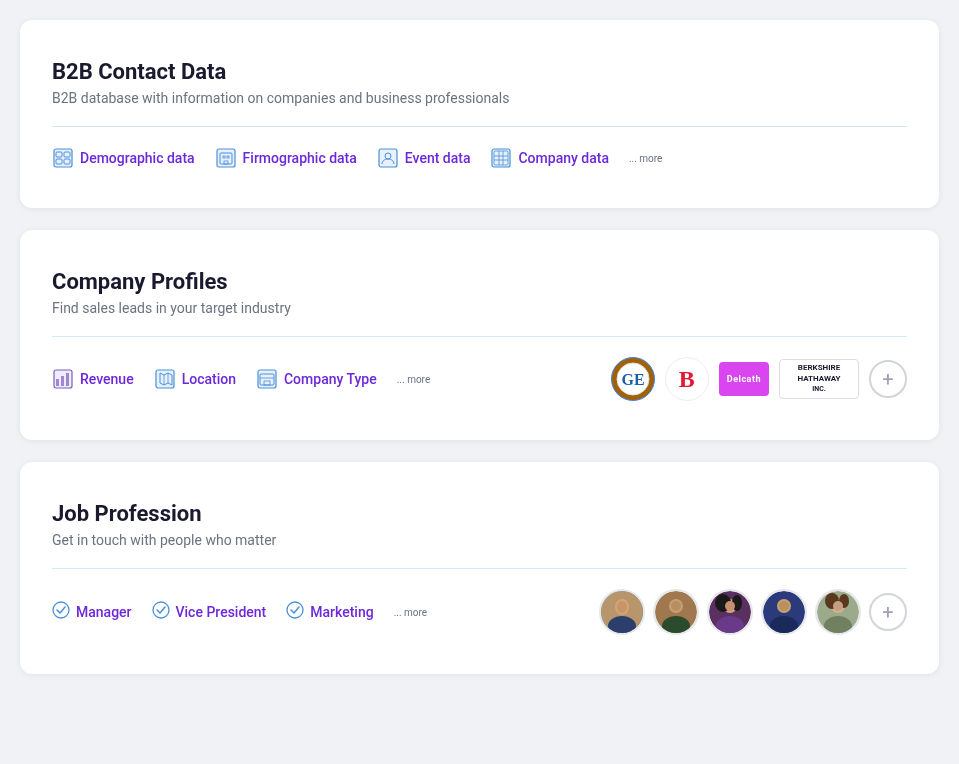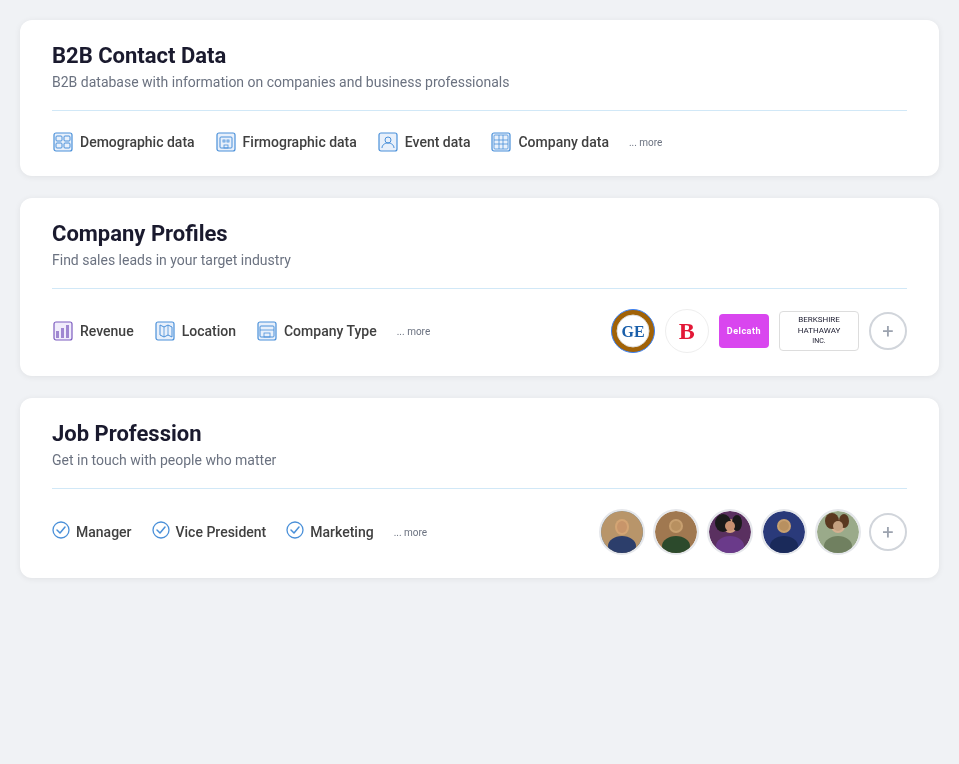--- a/index.html
+++ b/index.html
@@ -6,21 +6,21 @@
     body {
       background: #f0f2f5;
       font-family: -apple-system, BlinkMacSystemFont, 'Segoe UI', Roboto, sans-serif;
       padding: 20px;
       width: 959px;
       min-height: 764px;
     }
     .card {
       background: #fff;
       border-radius: 12px;
-      padding: 23px 32px;
+      padding: 39px 32px;
       margin-bottom: 22px;
       box-shadow: 0 1px 6px rgba(0,0,0,0.07);
     }
     .card-title {
       font-size: 22px;
       font-weight: 700;
       color: #1a1a2e;
       margin-bottom: 6px;
     }
     .card-subtitle {
@@ -36,21 +36,21 @@
     .tags-row {
       display: flex;
       align-items: center;
       gap: 20px;
       flex-wrap: wrap;
     }
     .tag-item {
       display: flex;
       align-items: center;
       gap: 6px;
-      color: #404040;
+      color: #6d28d9;
       font-size: 14px;
       font-weight: 500;
       cursor: pointer;
     }
     .tag-icon {
       width: 22px;
       height: 22px;
       display: flex;
       align-items: center;
       justify-content: center;
@@ -249,21 +249,21 @@
 
       <div class="logo-circle" style="background:#fff; border:1px solid #eee;">
         <span style="font-size:24px; font-weight:900; color:#e31837; font-family:serif;">B</span>
       </div>
 
       <div style="background:#d946ef; color:#fff; font-size:9px; font-weight:700; padding:4px 8px; border-radius:4px; letter-spacing:0.5px; white-space:nowrap; display:flex; align-items:center; height:34px;">
         <span>Delcath</span>
       </div>
 
       <div style="background:#fff; border:1px solid #ddd; border-radius:4px; padding:4px 6px; display:flex; align-items:center; justify-content:center; height:40px; min-width:80px; text-align:center;">
-        <span style="font-size:8px; font-weight:400; color:#1a1a2e; line-height:1.3; text-align:center;">BERKSHIRE<br>HATHAWAY<br><span style="font-size:7px;">INC.</span></span>
+        <span style="font-size:8px; font-weight:700; color:#1a1a2e; line-height:1.3; text-align:center;">BERKSHIRE<br>HATHAWAY<br><span style="font-size:7px;">INC.</span></span>
       </div>
 
       <div class="plus-circle">+</div>
     </div>
   </div>
 </div>
 
 <div class="card">
   <div class="card-title">Job Profession</div>
   <div class="card-subtitle">Get in touch with people who matter</div>

